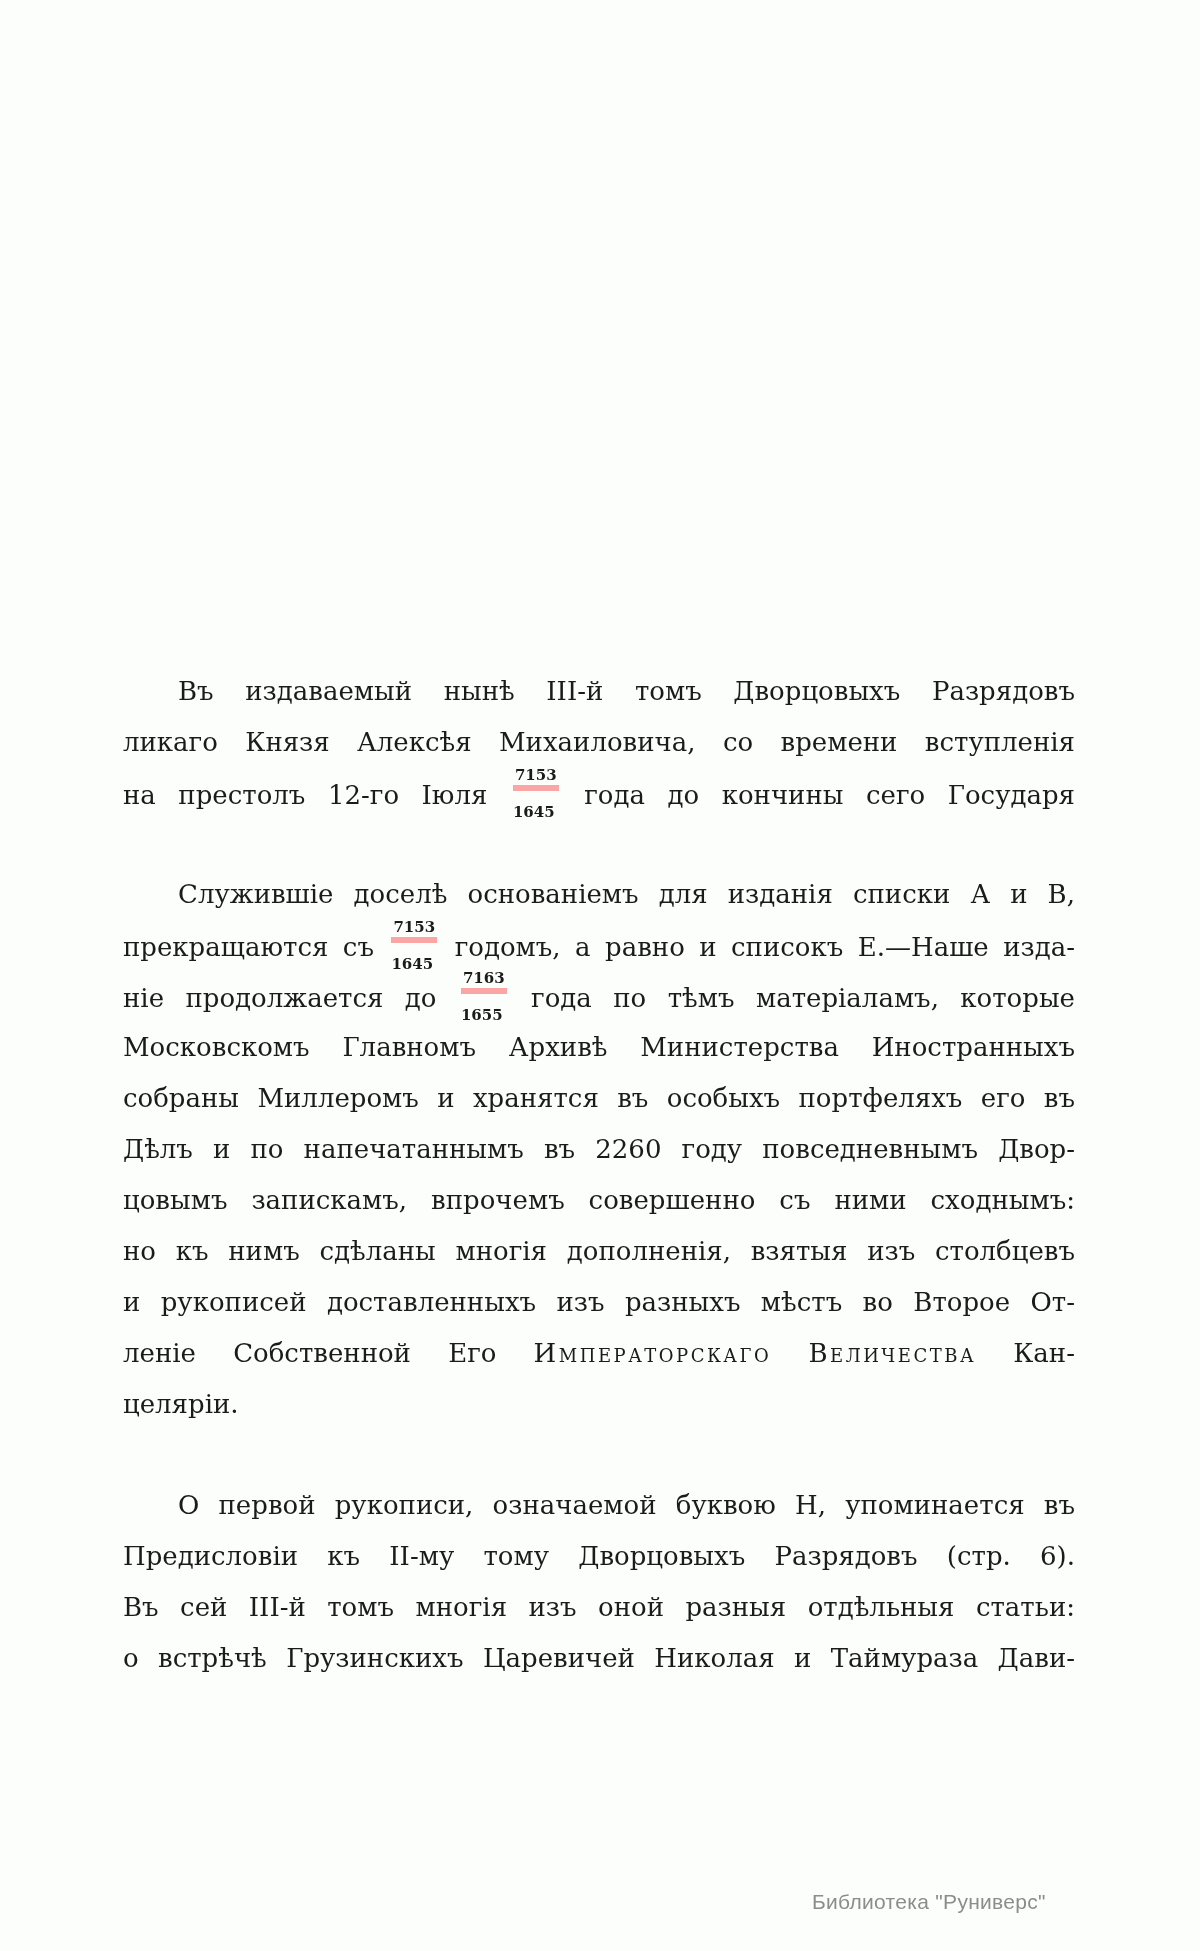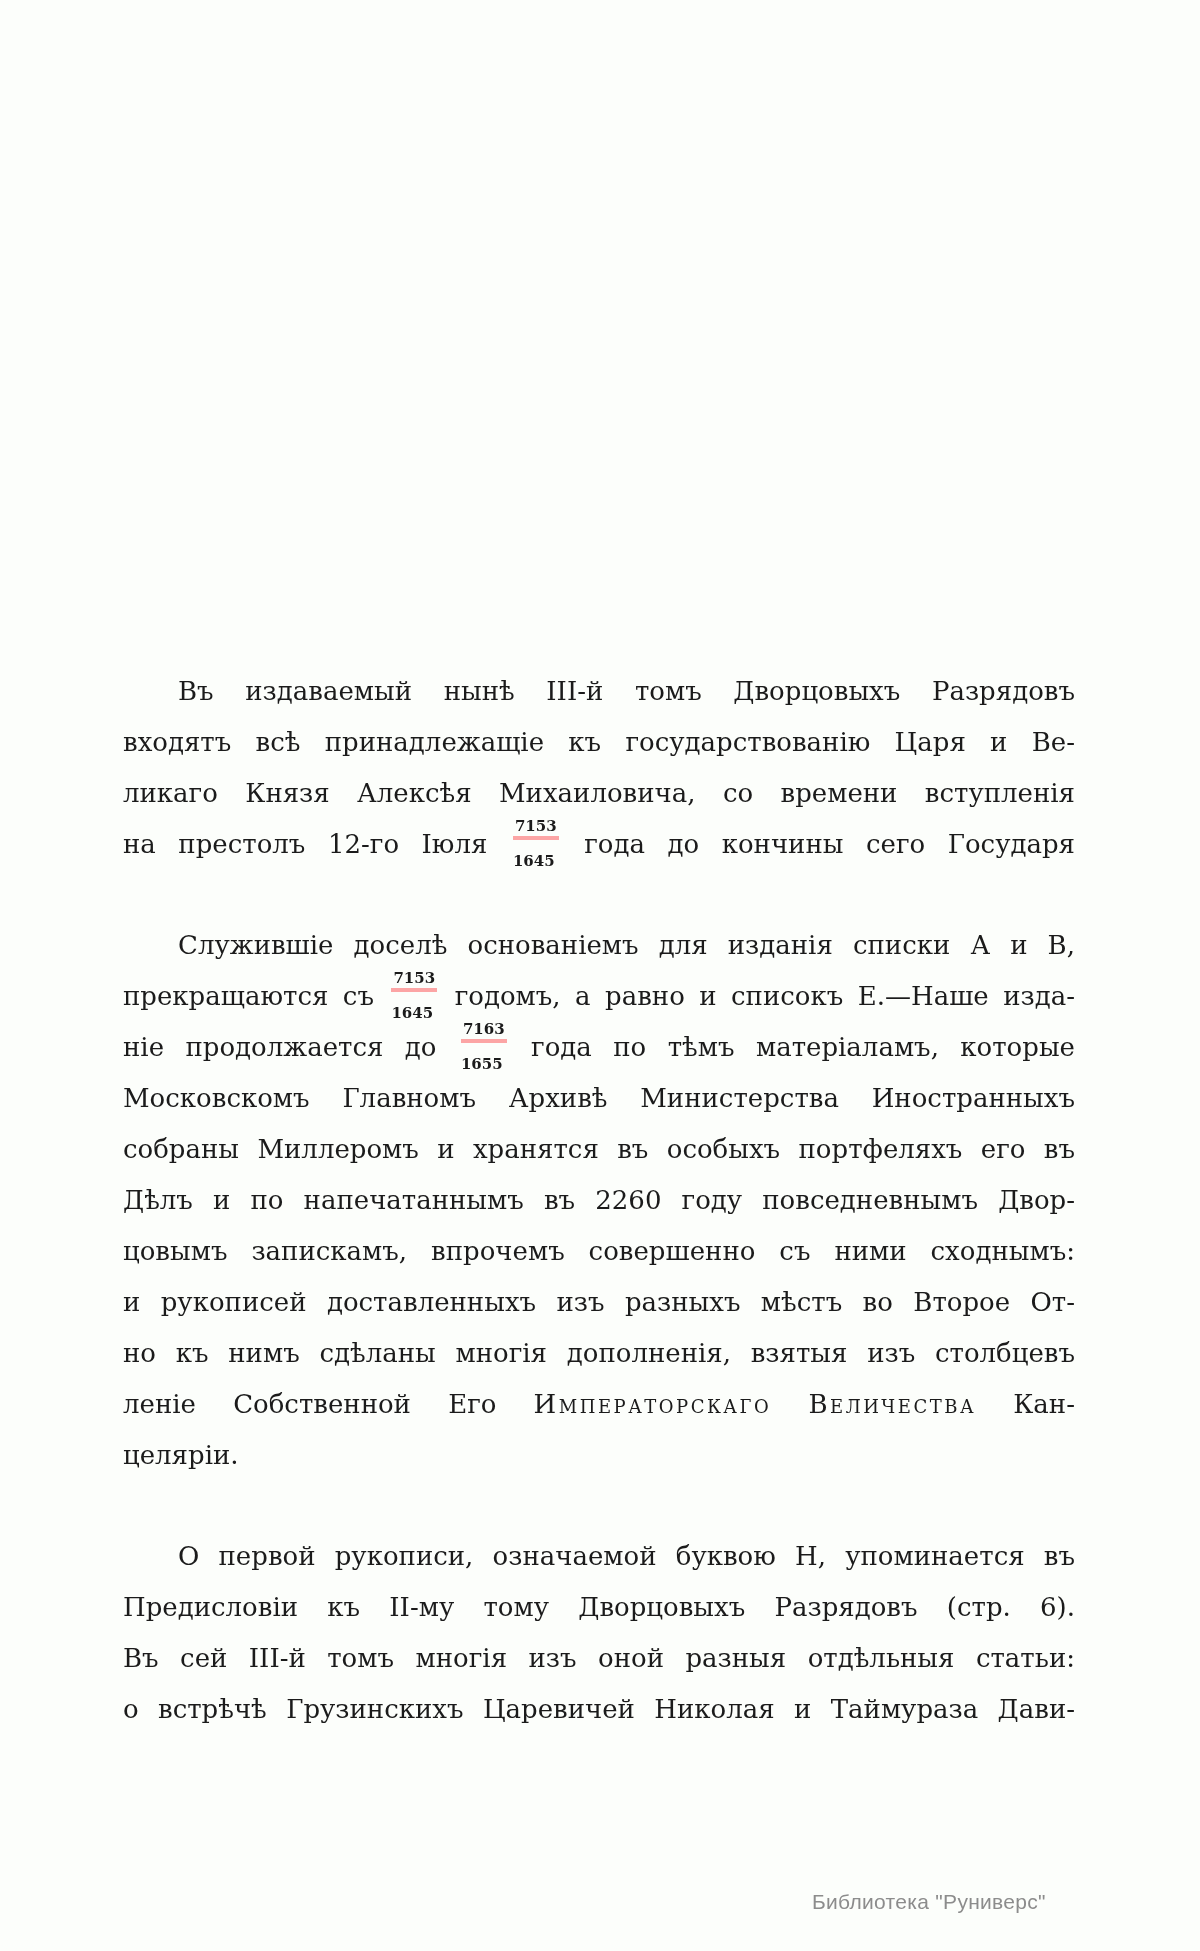--- a/index.html
+++ b/index.html
@@ -46,21 +46,21 @@
     display: inline-block;
     vertical-align: -0.85em;
     text-align: center;
     font-size: 15px;
     line-height: 1.05;
     margin: 0 3px;
     font-weight: bold;
   }
   .frac .num {
     display: block;
-    border-bottom: 4px solid #fca5a5;
+    border-bottom: 6px solid #fca5a5;
     padding: 0 2px 1px 2px;
   }
   .frac .den {
     display: block;
     padding-top: 14px;
   }
   .watermark {
     position: absolute;
     left: 812px;
     top: 1890px;
@@ -70,34 +70,33 @@
     letter-spacing: 0.3px;
   }
 </style>
 </head>
 <body>
 
 <div class="page">
   <div class="text-block" id="text-block">
       <div class="para">
         <div class="line indent">Въ издаваемый нынѣ III-й томъ Дворцовыхъ Разрядовъ</div>
-        <div class="line">входятъ всѣ принадлежащіе къ государствованію Царя и Ве-</div>
         <div class="line">ликаго Князя Алексѣя Михаиловича, со времени вступленія</div>
         <div class="line">на престолъ 12-го Іюля <span class="frac"><span class="num">7153</span><span class="den">1645</span></span> года до кончины сего Государя</div>
       </div>
       <div class="para">
         <div class="line indent">Служившіе доселѣ основаніемъ для изданія списки А и В,</div>
         <div class="line">прекращаются съ <span class="frac"><span class="num">7153</span><span class="den">1645</span></span> годомъ, а равно и списокъ Е.—Наше изда-</div>
         <div class="line">ніе продолжается до <span class="frac"><span class="num">7163</span><span class="den">1655</span></span> года по тѣмъ матеріаламъ, которые</div>
         <div class="line">Московскомъ Главномъ Архивѣ Министерства Иностранныхъ</div>
         <div class="line">собраны Миллеромъ и хранятся въ особыхъ портфеляхъ его въ</div>
         <div class="line">Дѣлъ и по напечатаннымъ въ 2260 году повседневнымъ Двор-</div>
         <div class="line">цовымъ запискамъ, впрочемъ совершенно съ ними сходнымъ:</div>
+        <div class="line">но къ нимъ сдѣланы многія дополненія, взятыя изъ столбцевъ</div>
         <div class="line">и рукописей доставленныхъ изъ разныхъ мѣстъ во Второе От-</div>
-        <div class="line">но къ нимъ сдѣланы многія дополненія, взятыя изъ столбцевъ</div>
         <div class="line">леніе Собственной Его <span class="sc">Императорскаго</span> <span class="sc">Величества</span> Кан-</div>
         <div class="line left">целяріи.</div>
       </div>
       <div class="para">
         <div class="line indent">О первой рукописи, означаемой буквою Н, упоминается въ</div>
         <div class="line">Предисловіи къ II-му тому Дворцовыхъ Разрядовъ (стр. 6).</div>
         <div class="line">Въ сей III-й томъ многія изъ оной разныя отдѣльныя статьи:</div>
         <div class="line">о встрѣчѣ Грузинскихъ Царевичей Николая и Таймураза Дави-</div>
       </div>
     </div>

